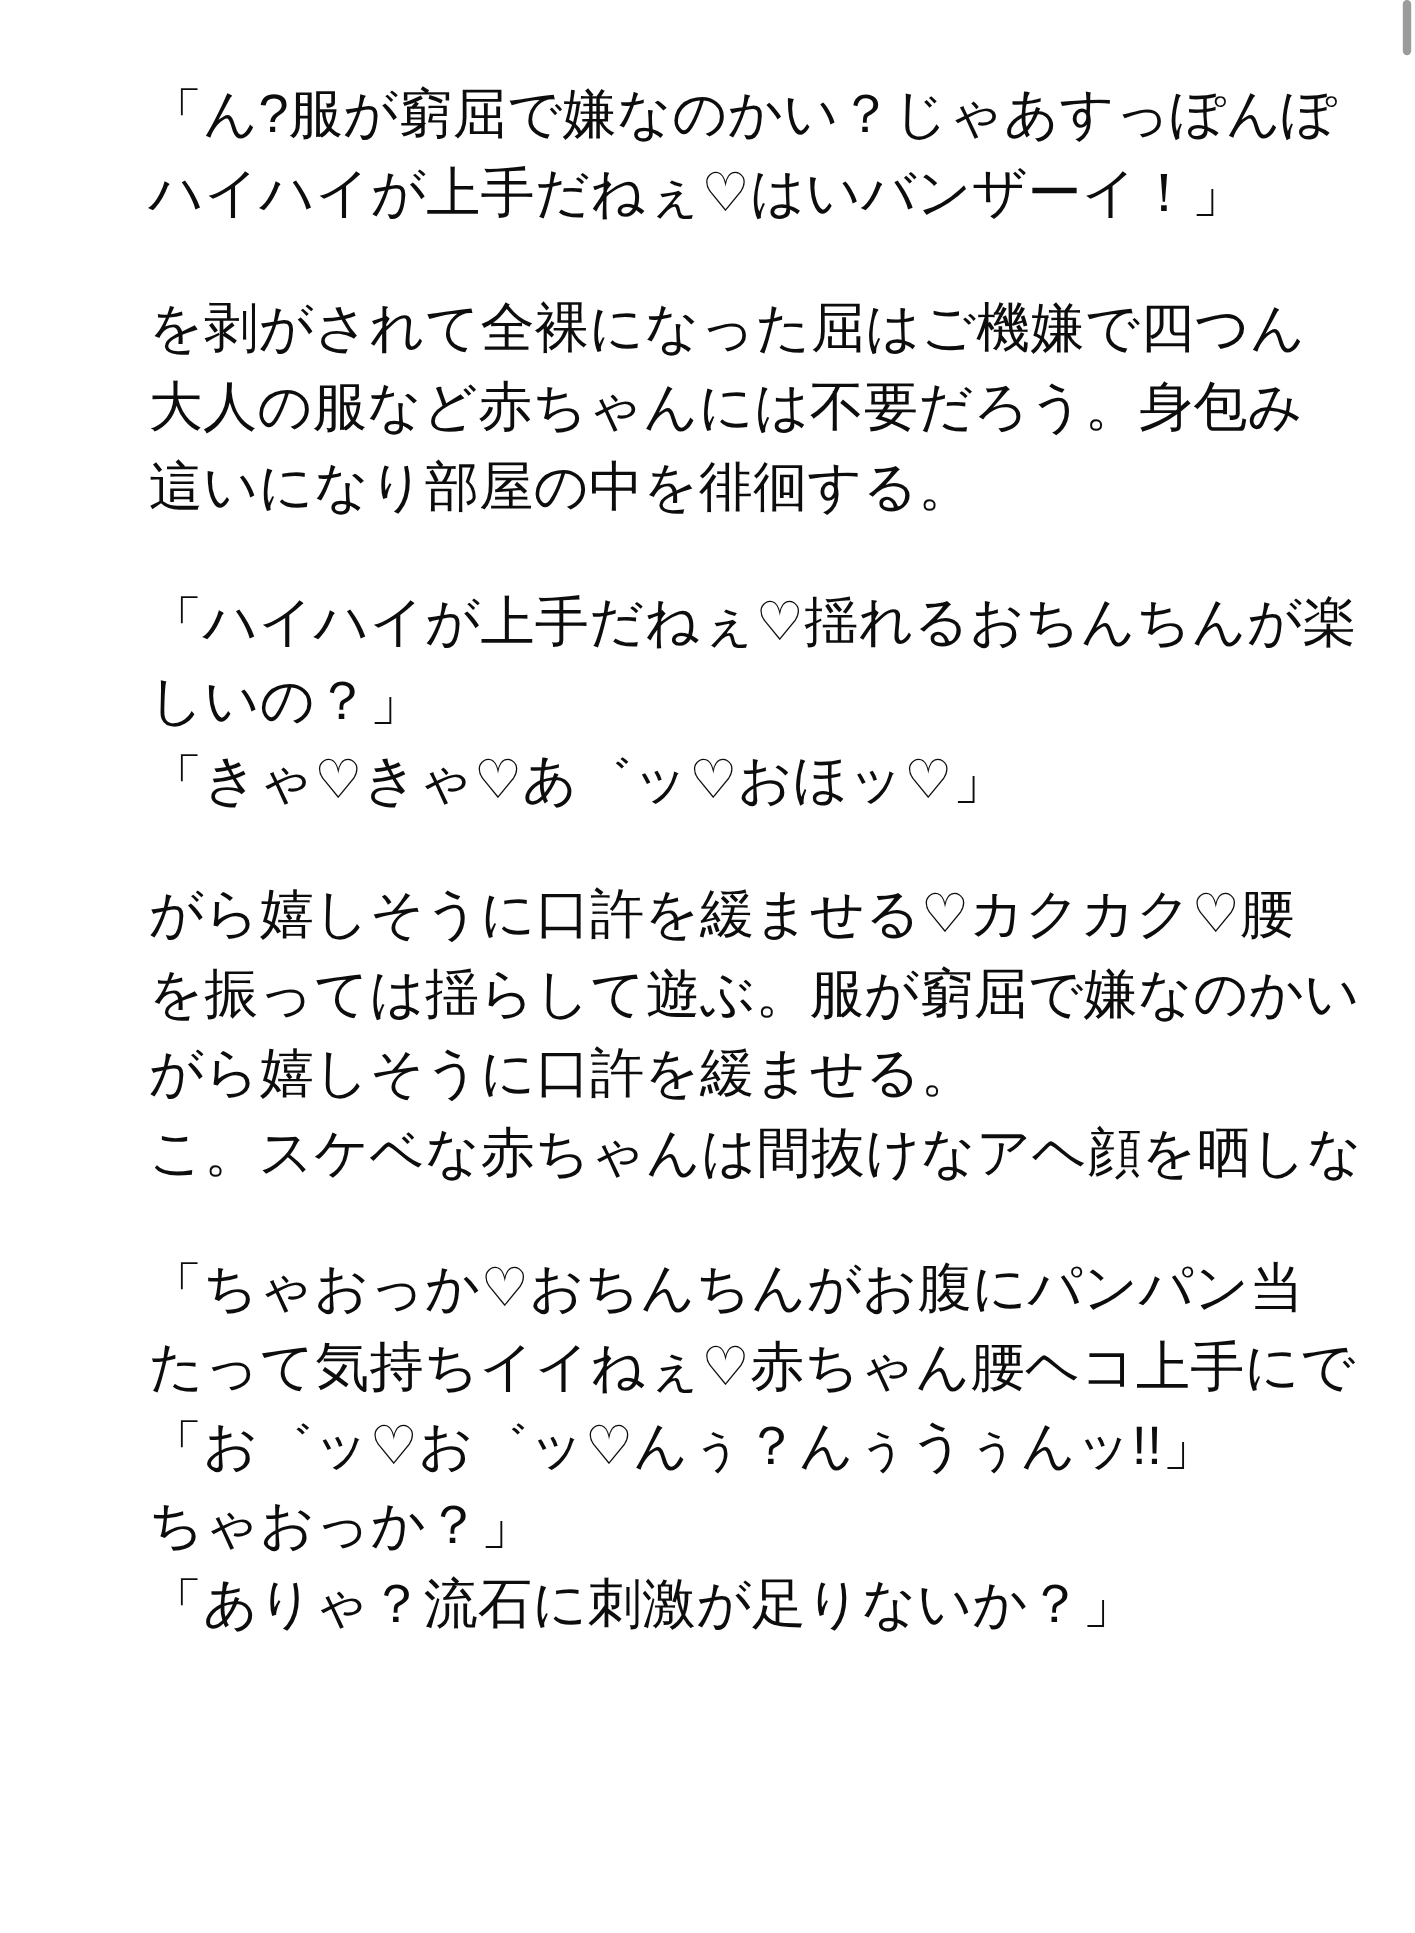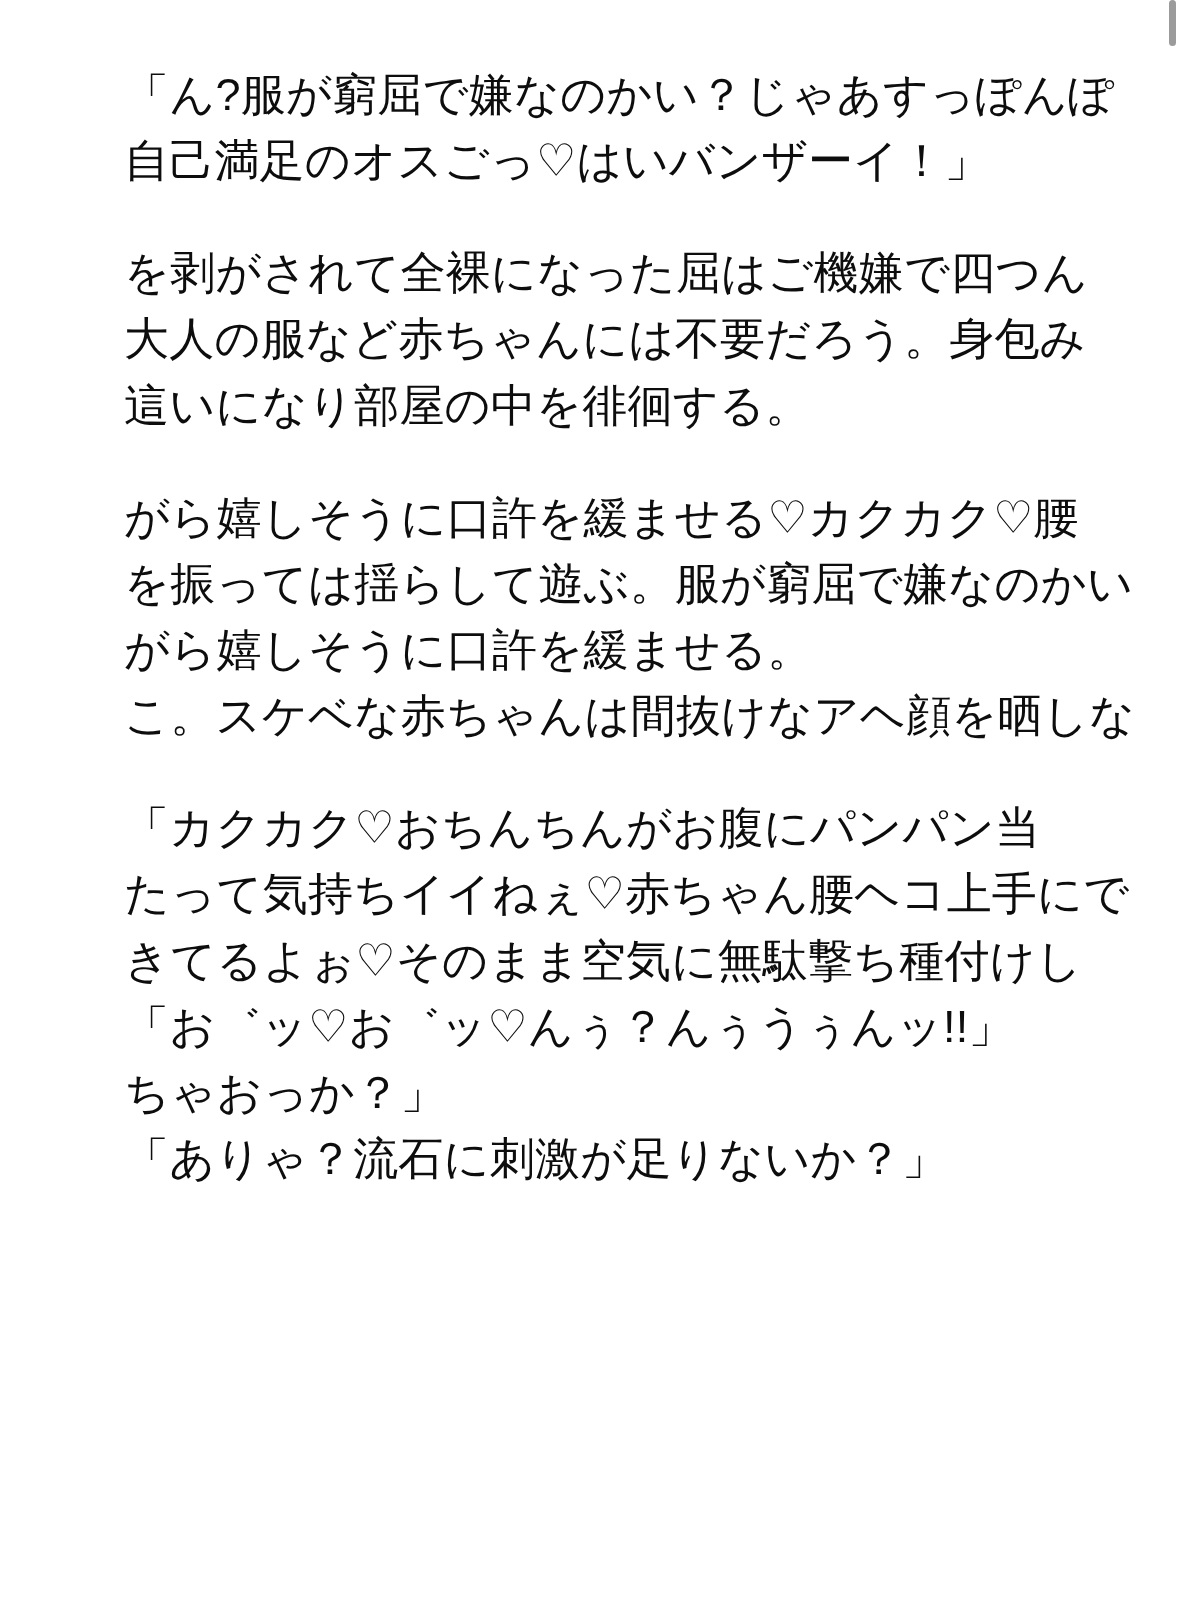--- a/index.html
+++ b/index.html
@@ -58,41 +58,45 @@
     font-weight: 400;
   }
 </style>
 </head>
 <body>
 
 <div class="page">
 
   <div class="block">
     <div class="line">「ん?服が窮屈で嫌なのかい？じゃあすっぽんぽ</div>
-    <div class="line">自己満足のオスごっ♡はいバンザーイ！」</div>
+    <div class="line">ハイハイが上手だねぇ♡はいバンザーイ！」</div>
   </div>
 
   <div class="block">
     <div class="line">を剥がされて全裸になった屈はご機嫌で四つん</div>
     <div class="line">大人の服など赤ちゃんには不要だろう。身包み</div>
     <div class="line">這いになり部屋の中を徘徊する。</div>
   </div>
 
+  <div class="block">
+    <div class="line">「ハイハイが上手だねぇ♡揺れるおちんちんが楽</div>
+    <div class="line">しいの？」</div>
+    <div class="line">「きゃ♡きゃ♡あ゛ッ♡おほッ♡」</div>
+  </div>
 
   <div class="block">
     <div class="line">がら嬉しそうに口許を緩ませる♡カクカク♡腰</div>
     <div class="line">を振っては揺らして遊ぶ。服が窮屈で嫌なのかい</div>
     <div class="line">がら嬉しそうに口許を緩ませる。</div>
     <div class="line">こ。スケベな赤ちゃんは間抜けなアヘ顔を晒しな</div>
   </div>
 
   <div class="block">
-    <div class="line">「カクカク♡おちんちんがお腹にパンパン当</div>
+    <div class="line">「ちゃおっか♡おちんちんがお腹にパンパン当</div>
     <div class="line">たって気持ちイイねぇ♡赤ちゃん腰ヘコ上手にで</div>
-    <div class="line">きてるよぉ♡そのまま空気に無駄撃ち種付けし</div>
     <div class="line">「お゛ッ♡お゛ッ♡んぅ？んぅうぅんッ!!」</div>
     <div class="line">ちゃおっか？」</div>
     <div class="line">「ありゃ？流石に刺激が足りないか？」</div>
   </div>
 
 </div>
 
 <div class="scroll-rail">
   <div class="scroll-thumb"></div>
 </div>

